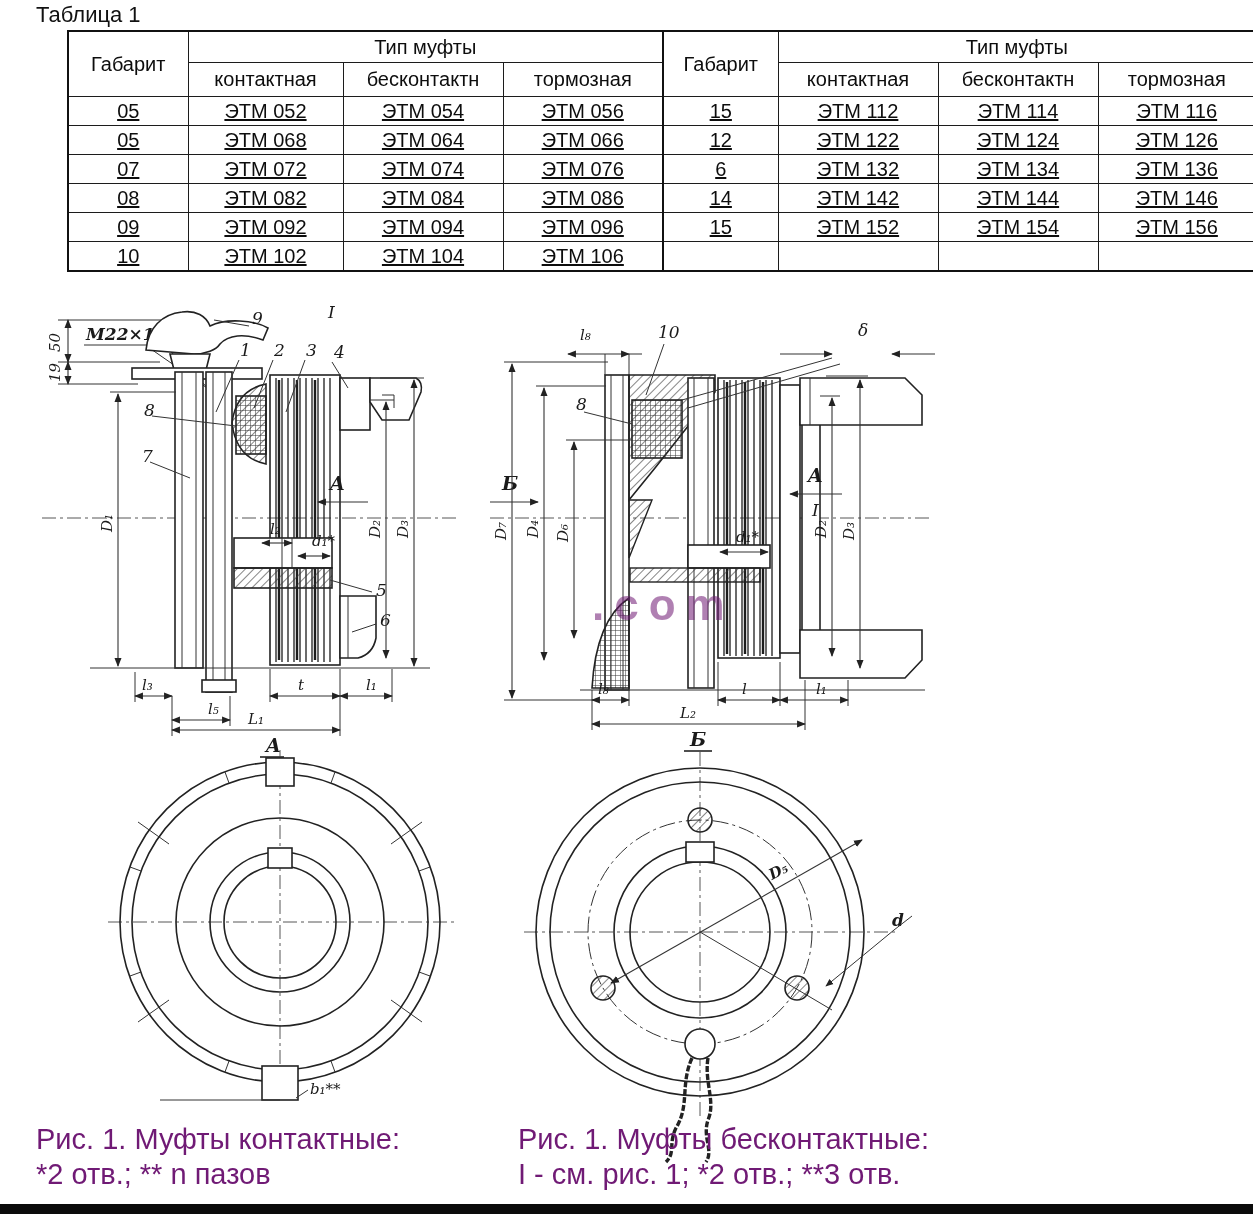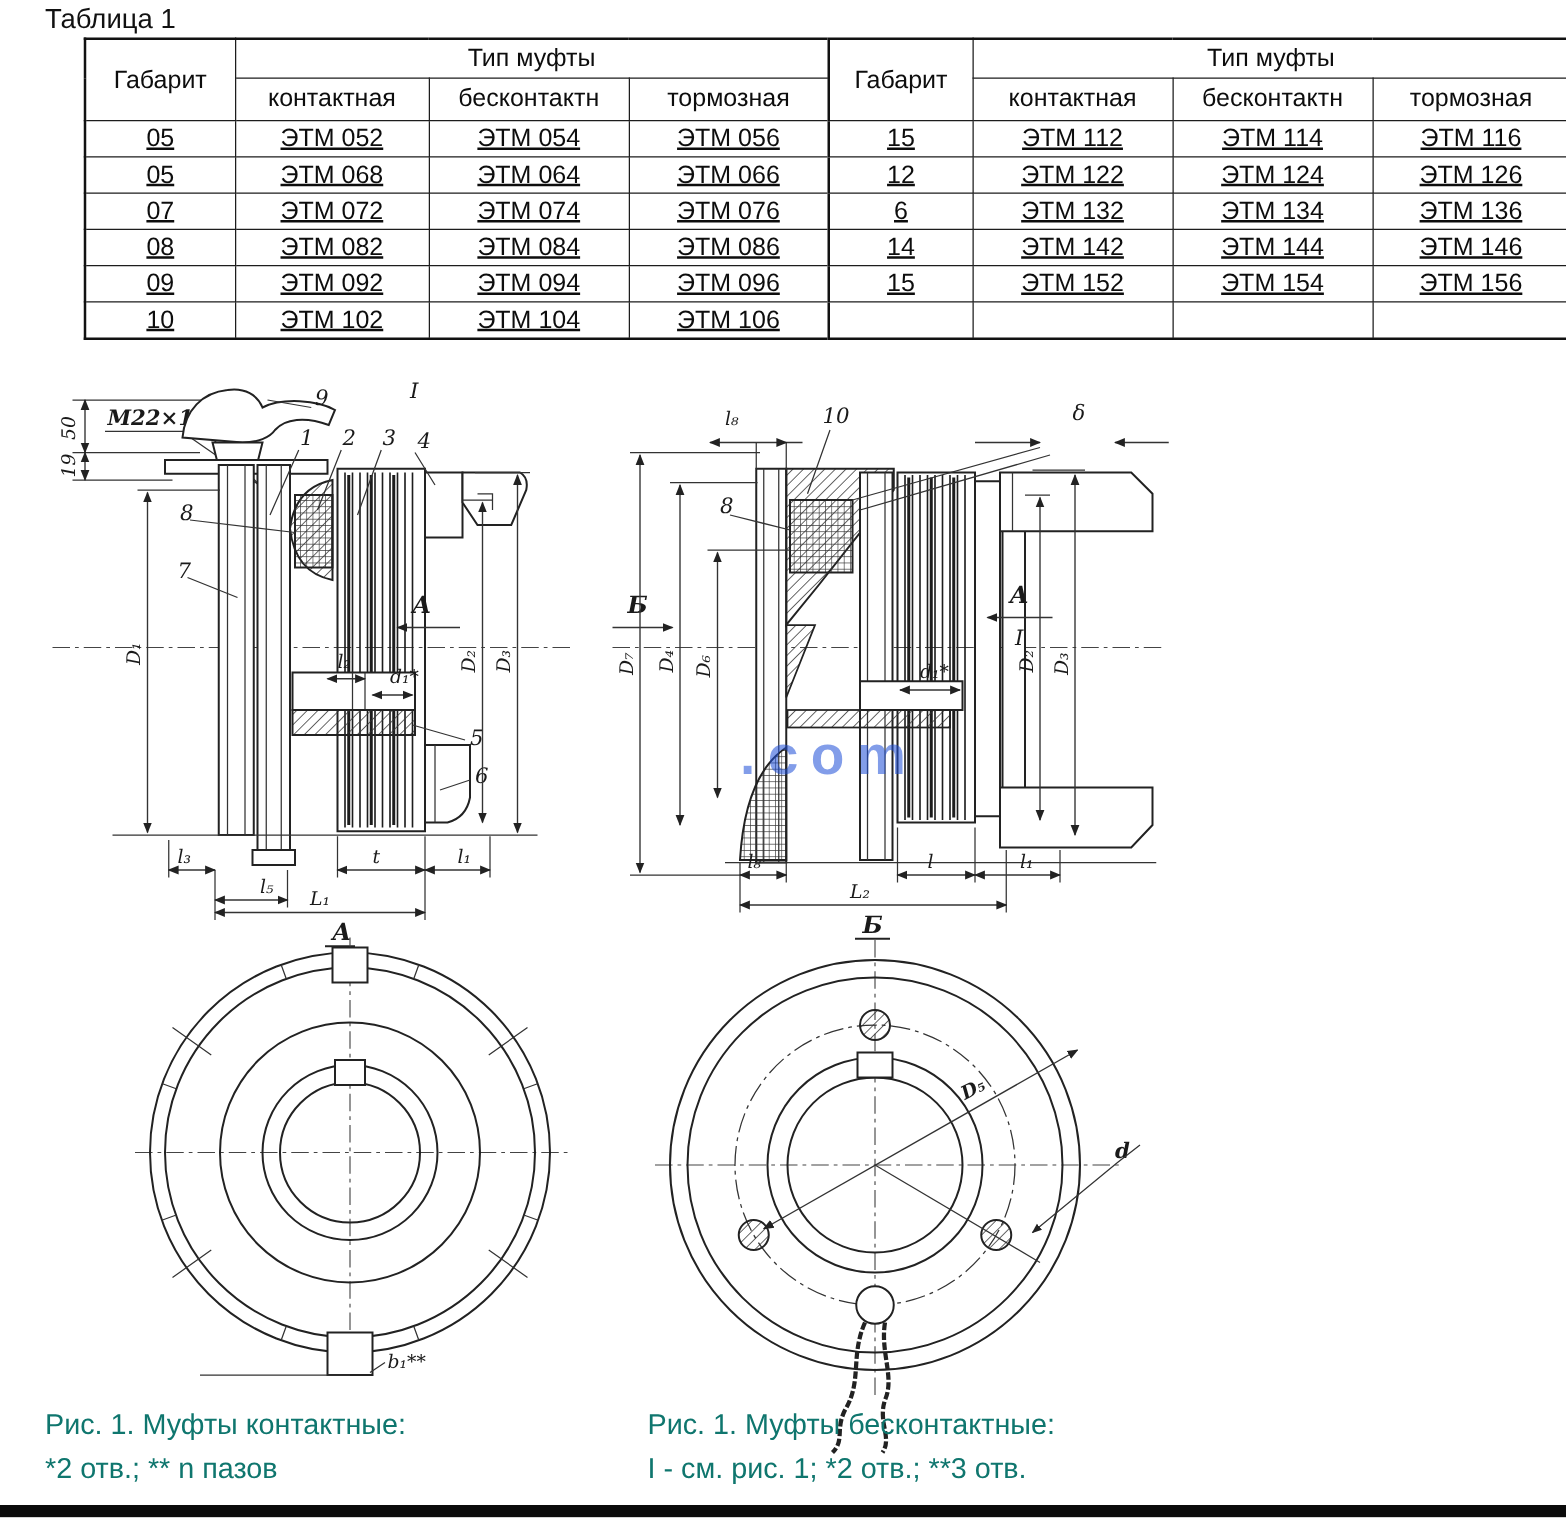--- a/index.html
+++ b/index.html
@@ -8,22 +8,22 @@
   #tbl-title{position:absolute;left:36px;top:2px;font-size:22px;font-weight:500;}
   table.etm{position:absolute;left:35px;top:30px;border-collapse:collapse;table-layout:fixed;
             width:1188px;font-size:20px;color:#0d0d0d;margin-left:32px;}
   table.etm td,table.etm th{border:1.6px solid #1c1c1c;text-align:center;vertical-align:middle;
             font-weight:400;padding:0;overflow:hidden;white-space:nowrap;}
   table.etm{border:2.6px solid #111;}
   table.etm .thick-l{border-left:2.6px solid #111;}
   table.etm thead tr:first-child th{height:30px;}
   table.etm thead tr:last-child th{height:33px;}
   table.etm tbody td{height:28px;text-decoration:underline;}
-  .cap{position:absolute;font-size:23px;color:#0f766e;white-space:nowrap;line-height:35px;}
-  #watermark{position:absolute;left:592px;top:580px;font-size:44px;color:#1d4ed8;opacity:.55;
+  .cap{position:absolute;font-size:29px;color:#701a75;white-space:nowrap;line-height:35px;}
+  #watermark{position:absolute;left:592px;top:580px;font-size:44px;color:#701a75;opacity:.55;
              letter-spacing:10px;font-weight:700;}
   #bottom-bar{position:absolute;left:0;top:1204px;width:1253px;height:10px;background:#0b0b0b;}
   svg{position:absolute;overflow:visible;}
   svg text{fill:#1a1a1a;font-family:"DejaVu Serif",serif;font-style:italic;}
   .lbl{font-size:15px;}
   .call{font-size:17px;}
   .big{font-size:19px;font-weight:bold;}
   .ln{stroke:#222;stroke-width:1.6;fill:none;}
   .fw{stroke:#222;stroke-width:1.6;fill:#fff;}
   .thin{stroke:#333;stroke-width:1;fill:none;}

